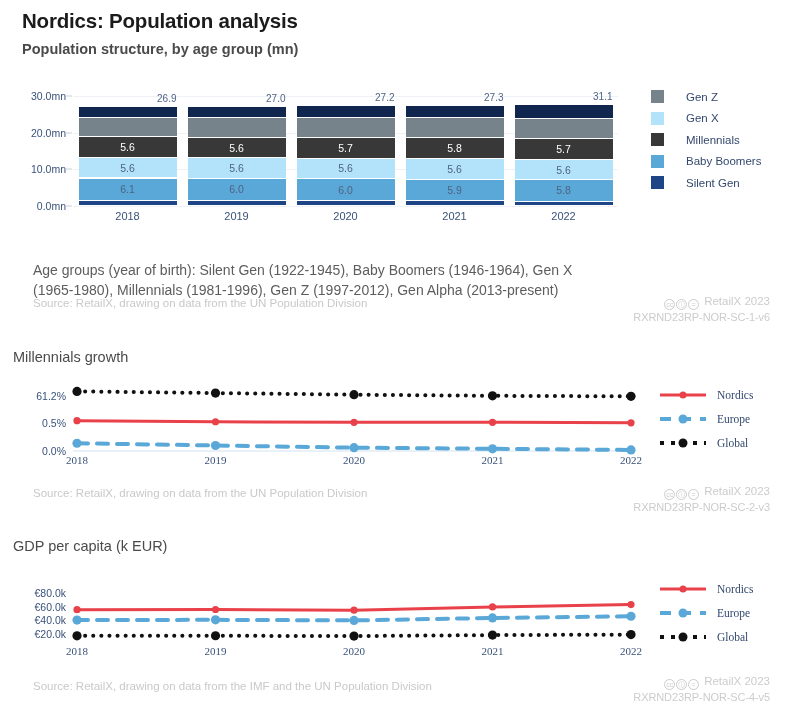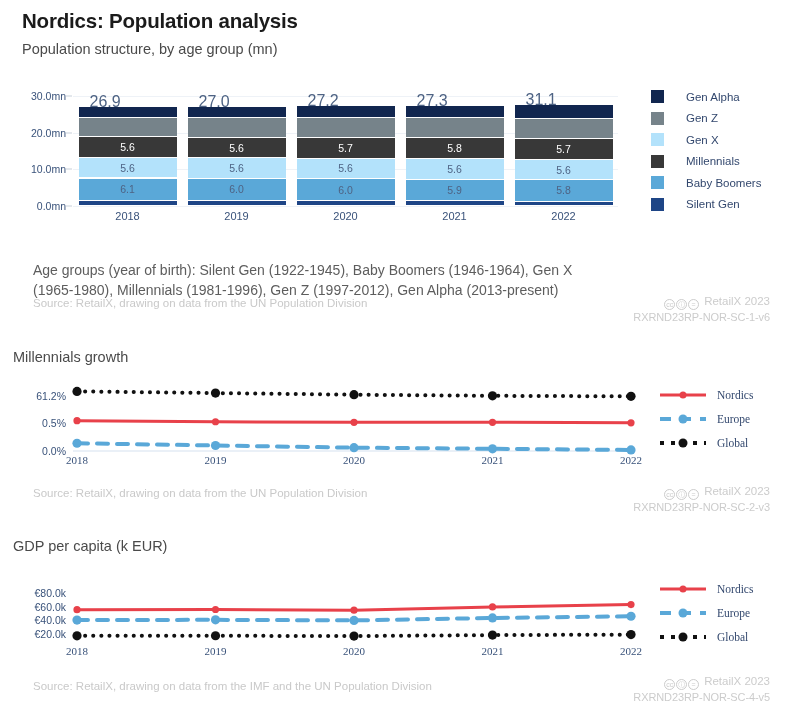--- a/index.html
+++ b/index.html
@@ -13,21 +13,21 @@
   .page { position: relative; width: 789px; height: 709px; }
 
   
   .main-title {
     position: absolute; left: 22px; top: 9px;
     font-size: 20.5px; font-weight: bold; color: #1b1b1b;
     letter-spacing: -0.2px;
   }
   .sub-title {
     position: absolute; left: 22px; top: 41px;
-    font-size: 14.5px; color: #4a4a4a; font-weight: normal; text-align: right;
+    font-size: 14.5px; color: #4a4a4a; font-weight: bold; text-align: right;
   }
   .sec-title {
     position: absolute; left: 13px;
     font-size: 14.5px; color: #4a4a4a;
   }
 
   
   .plot { position: absolute; }
   .gridline { position: absolute; height: 1px; background: #eef2f7; left: 0; right: 0; }
   .baseline { position: absolute; height: 2px; background: #eaf0f7; left: 0; right: 0; }
@@ -48,22 +48,22 @@
   
   .bar-group { position: absolute; bottom: 0; }
   .seg { position: absolute; left: 0; right: 0; border-bottom: 1.5px solid #ffffff; }
   .seg-lab {
     position: absolute; left: 0; right: 0; top: 50%;
     transform: translateY(-50%); text-align: center;
     font-size: 10.5px; color: #4e6384; pointer-events: none;
   }
   .seg-lab.on-dark { color: #ffffff; }
   .bar-total {
-    position: absolute; left: 11px; right: 0; text-align: left;
-    font-size: 16px; color: #4e6384;
+    position: absolute; left: 0; right: 0; text-align: right;
+    font-size: 10px; color: #4e6384;
   }
 
   
   .legend-v { position: absolute; }
   .legend-v .row { display: flex; align-items: center; height: 21.5px; }
   .legend-v .sw { width: 13px; height: 13px; flex: 0 0 13px; }
   .legend-v .lb { margin-left: 22px; font-size: 11.5px; color: #33486e; white-space: nowrap; }
 
   
   .legend-l { position: absolute; }
@@ -197,24 +197,20 @@
       </div>
     </div>
   <div class="xticks-row" id="xticks1" style="left:73px; top:210px; width:545px;">
       <div class="xtick" style="left: 54.5px; top: 0px;">2018</div>
       <div class="xtick" style="left: 163.5px; top: 0px;">2019</div>
       <div class="xtick" style="left: 272.5px; top: 0px;">2020</div>
       <div class="xtick" style="left: 381.5px; top: 0px;">2021</div>
       <div class="xtick" style="left: 490.5px; top: 0px;">2022</div>
     </div>
   <div class="legend-v" id="legend1" style="left:651px; top:86px;">
-      <div class="row">
-        <div class="sw" style="background: rgb(17, 38, 79);"></div>
-        <div class="lb">Gen Alpha</div>
-      </div>
       <div class="row">
         <div class="sw" style="background: rgb(118, 131, 138);"></div>
         <div class="lb">Gen Z</div>
       </div>
       <div class="row">
         <div class="sw" style="background: rgb(179, 226, 251);"></div>
         <div class="lb">Gen X</div>
       </div>
       <div class="row">
         <div class="sw" style="background: rgb(56, 56, 56);"></div>

